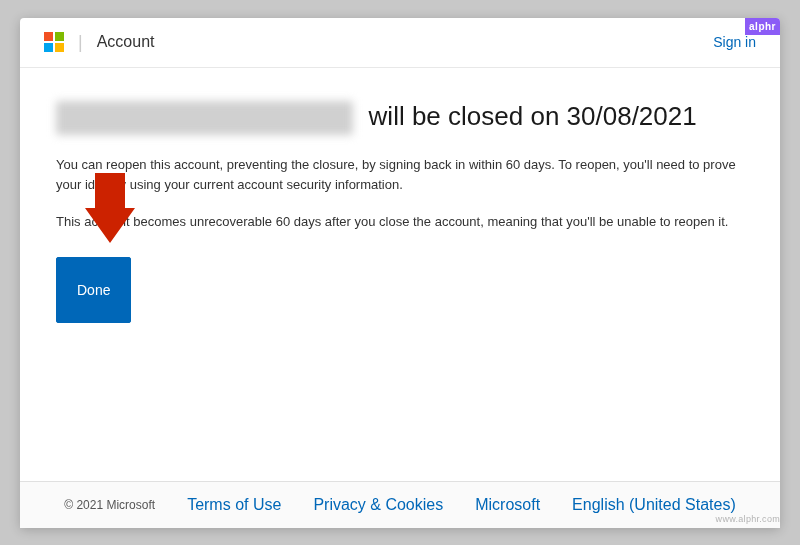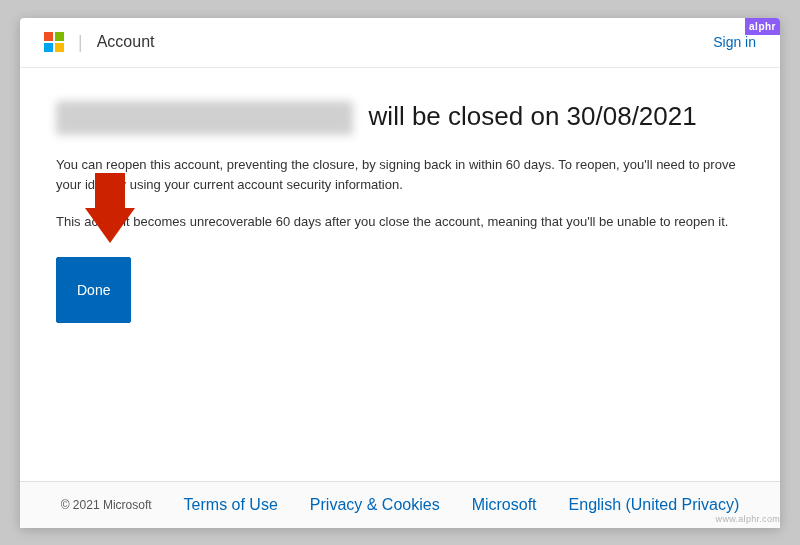--- a/index.html
+++ b/index.html
@@ -234,17 +234,17 @@
 
     
     <button class="done-button">Done</button>
   </div>
 
   <div class="footer">
     <span class="footer-copyright">© 2021 Microsoft</span>
     <a class="footer-link">Terms of Use</a>
     <a class="footer-link">Privacy &amp; Cookies</a>
     <a class="footer-link">Microsoft</a>
-    <a class="footer-link">English (United Privacy)</a>
+    <a class="footer-link">English (United States)</a>
   </div>
 
   <div class="watermark">www.alphr.com</div>
 </div>
 
 </body></html>

